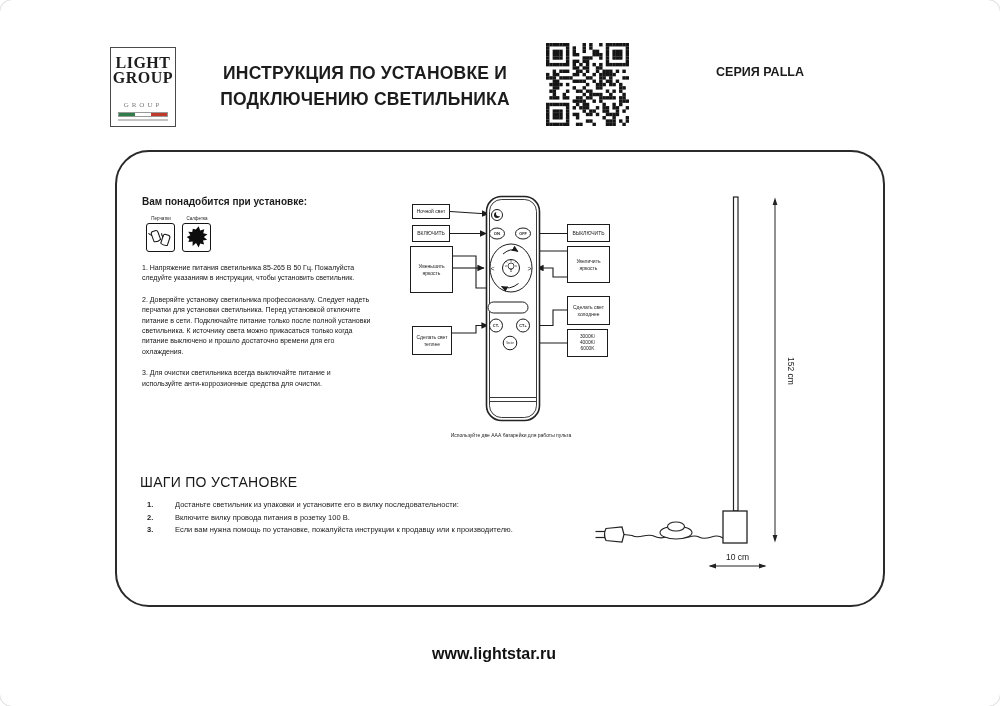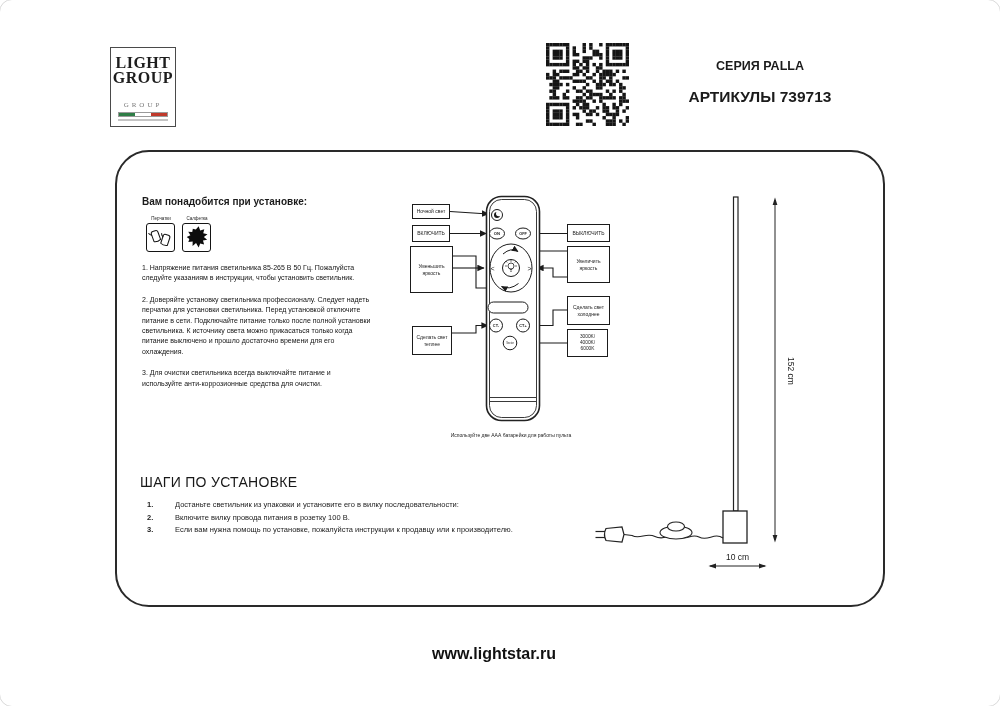--- a/index.html
+++ b/index.html
@@ -22,21 +22,21 @@
   .logo-flag .g { flex:1; background:#2e7d46; }
   .logo-flag .w { flex:1; background:#fff; }
   .logo-flag .r { flex:1; background:#c0392b; }
   .logo-underline { height:2px; background:#c4c4c4; margin:2px 7px 0; }
 
   .doc-title {
     left:190px; top:60px; width:350px; text-align:center;
     font-size:17.5px; font-weight:bold; line-height:26px; color:#1c1c1c; letter-spacing:.2px;
   }
   .qr { left:546px; top:43px; width:83px; height:83px; }
-  .series  { left:655px; top:59px; width:210px; text-align:center; font-size:12.5px; font-weight:bold; }
+  .series  { left:655px; top:65px; width:210px; text-align:center; font-size:12.5px; font-weight:bold; }
   .articul { left:645px; top:88px; width:230px; text-align:center; font-size:15.5px; font-weight:bold; }
 
   
   .panel {
     left:115px; top:150px; width:770px; height:457px;
     border:2px solid #2a2a2a; border-radius:34px; background:#fff;
   }
 
   .need-title { left:142px; top:196px; font-size:10px; font-weight:bold; }
   .tools { left:146px; top:215px; display:flex; gap:6px; }
@@ -86,20 +86,24 @@
     <div class="logo-word">GROUP</div>
     <div class="logo-sub">GROUP</div>
     <div class="logo-flag">
         <i class="g"></i>
         <i class="w"></i>
         <i class="r"></i>
       </div>
     <div class="logo-underline"></div>
   </div>
 
+  <div class="abs doc-title">
+    <div>ИНСТРУКЦИЯ ПО УСТАНОВКЕ И</div>
+    <div>ПОДКЛЮЧЕНИЮ СВЕТИЛЬНИКА</div>
+  </div>
 
   <svg class="abs qr" id="qr" viewBox="0 0 83 83">
       <rect x="0" y="0" width="83" height="83" fill="#fff"></rect>
       <rect x="0.00" y="0.00" width="3.44" height="3.44" fill="#151515"></rect>
       <rect x="3.32" y="0.00" width="3.44" height="3.44" fill="#151515"></rect>
       <rect x="6.64" y="0.00" width="3.44" height="3.44" fill="#151515"></rect>
       <rect x="9.96" y="0.00" width="3.44" height="3.44" fill="#151515"></rect>
       <rect x="13.28" y="0.00" width="3.44" height="3.44" fill="#151515"></rect>
       <rect x="16.60" y="0.00" width="3.44" height="3.44" fill="#151515"></rect>
       <rect x="19.92" y="0.00" width="3.44" height="3.44" fill="#151515"></rect>
@@ -389,21 +393,20 @@
       <rect x="29.88" y="79.68" width="3.44" height="3.44" fill="#151515"></rect>
       <rect x="33.20" y="79.68" width="3.44" height="3.44" fill="#151515"></rect>
       <rect x="46.48" y="79.68" width="3.44" height="3.44" fill="#151515"></rect>
       <rect x="59.76" y="79.68" width="3.44" height="3.44" fill="#151515"></rect>
       <rect x="63.08" y="79.68" width="3.44" height="3.44" fill="#151515"></rect>
       <rect x="66.40" y="79.68" width="3.44" height="3.44" fill="#151515"></rect>
       <rect x="76.36" y="79.68" width="3.44" height="3.44" fill="#151515"></rect>
     </svg>
 
   <div class="abs series">СЕРИЯ PALLA</div>
-  <div class="abs articul">АРТИКУЛЫ 739713</div>
 
   <div class="abs panel"></div>
 
   <div class="abs need-title">Вам понадобится при установке:</div>
 
   <div class="abs tools">
     <div class="tool">
       <div class="tool-label">Перчатки</div>
       <div class="tool-box">
         <svg viewBox="0 0 30 30" width="26" height="26">

